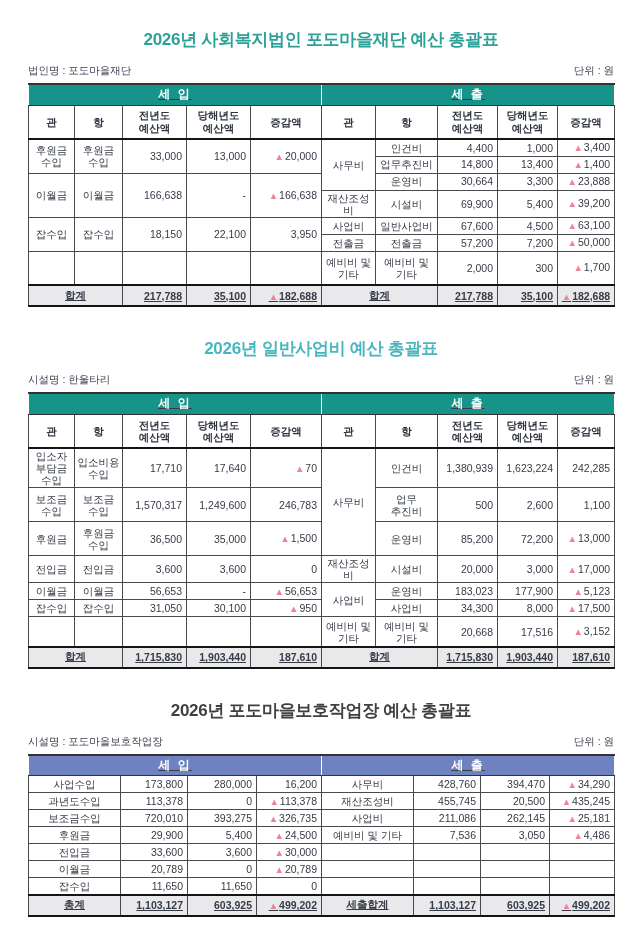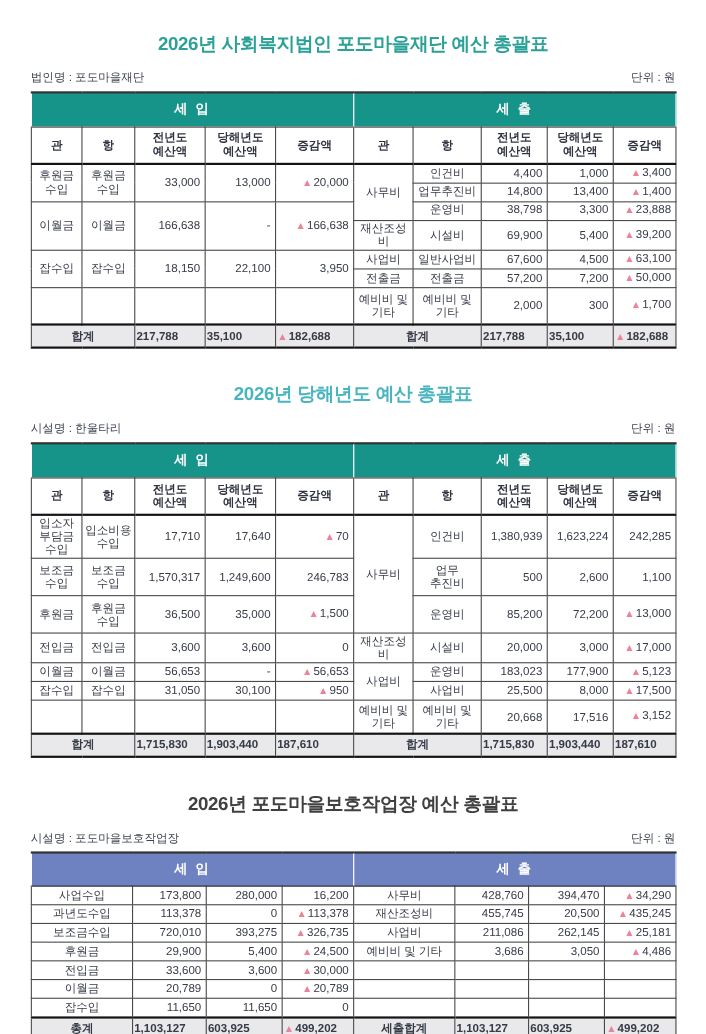--- a/index.html
+++ b/index.html
@@ -4,33 +4,33 @@
 <style>
   html,body{margin:0;padding:0;background:#ffffff;}
   body{width:642px;height:940px;overflow:hidden;font-family:"Liberation Sans",sans-serif;color:#363b47;}
   .page{padding:24px 28px 0 28px;box-sizing:border-box;}
   section.report{margin:0 0 0 0;}
   section.report + section.report{margin-top:30px;}
   section.report.tight{margin-top:22px;}
   h2.title{margin:4px 0 13px 0;text-align:center;font-size:17px;font-weight:bold;letter-spacing:-0.3px;}
   .meta{display:flex;justify-content:space-between;align-items:flex-end;font-size:10.5px;color:#3c4150;margin-bottom:5px;}
   table.budget{width:100%;border-collapse:collapse;table-layout:fixed;font-size:10.5px;border:1px solid #6a6a6a;}
-  tr.band{height:31px;}
+  tr.band{height:21px;text-decoration:underline;}
   tr.band th{color:#ffffff;font-weight:bold;font-size:12px;letter-spacing:2px;
     border:1px solid #ffffff;border-top:2px solid #333333;border-bottom:1px solid #333333;padding:0;}
   tr.colhead{height:34px;}
   tr.colhead th{font-weight:bold;border:1px solid #4a4a4a;border-bottom:2px solid #141414;
     white-space:pre-line;line-height:1.18;padding:1px 0;font-size:10.5px;}
   tbody td{border:1px solid #4a4a4a;text-align:center;vertical-align:middle;
     white-space:pre-line;line-height:1.15;padding:1px 2px;}
   tbody td.amount{text-align:right;padding:1px 4px 1px 1px;}
   tfoot tr.total{height:21px;}
   tfoot th{border:1px solid #4a4a4a;border-top:2px solid #141414;border-bottom:2px solid #141414;
-    background:#e9e9eb;font-weight:bold;font-size:10.5px;padding:1px 2px;}
-  tfoot th.amount{text-align:left;padding:1px 4px 1px 1px;}
+    background:#e9e9eb;font-weight:bold;font-size:10.5px;padding:1px 2px;text-decoration:underline;}
+  tfoot th.amount{text-align:right;padding:1px 4px 1px 1px;}
   tfoot th.label{text-align:center;}
   
   table.s0 tbody tr{height:17px;} table.s0 tbody tr:nth-child(7){height:34px;}
   table.s1 tbody tr{height:17px;}
   table.s1 tbody tr:nth-child(1),table.s1 tbody tr:nth-child(2),table.s1 tbody tr:nth-child(3){height:34px;}
   table.s1 tbody tr:nth-child(7){height:30px;}
   table.s2 tbody tr{height:17px;}
   .tri{font-size:9.5px;padding-right:1px;}
 </style>
 </head>
@@ -100,21 +100,21 @@
             <td class="amount">13,400</td>
             <td class="amount"><span class="tri" style="color: rgb(237, 130, 152);">▲</span>1,400</td>
           </tr>
           <tr>
             <td rowspan="2" class="label">이월금</td>
             <td rowspan="2" class="label">이월금</td>
             <td rowspan="2" class="amount">166,638</td>
             <td rowspan="2" class="amount">-</td>
             <td rowspan="2" class="amount"><span class="tri" style="color: rgb(237, 130, 152);">▲</span>166,638</td>
             <td class="label">운영비</td>
-            <td class="amount">38,798</td>
+            <td class="amount">30,664</td>
             <td class="amount">3,300</td>
             <td class="amount"><span class="tri" style="color: rgb(237, 130, 152);">▲</span>23,888</td>
           </tr>
           <tr>
             <td class="label">재산조성비</td>
             <td class="label">시설비</td>
             <td class="amount">69,900</td>
             <td class="amount">5,400</td>
             <td class="amount"><span class="tri" style="color: rgb(237, 130, 152);">▲</span>39,200</td>
           </tr>
@@ -161,21 +161,21 @@
             <th colspan="2" class="label">합계</th>
             <th class="amount">217,788</th>
             <th class="amount">35,100</th>
             <th class="amount"><span class="tri" style="color: rgb(237, 130, 152);">▲</span>182,688</th>
           </tr>
         </tfoot>
     </table>
   </section>
 
   <section class="report">
-    <h2 class="title" style="color: rgb(73, 182, 191);">2026년 당해년도 예산 총괄표</h2>
+    <h2 class="title" style="color: rgb(73, 182, 191);">2026년 일반사업비 예산 총괄표</h2>
     <div class="meta">
       <span>시설명 : 한울타리</span>
       <span>단위 : 원</span>
     </div>
     <table class="budget s1">
       <colgroup>
         <col style="width:46px">
           <col style="width:48px">
           <col style="width:64px">
           <col style="width:64px">
@@ -273,21 +273,21 @@
             <td class="amount">177,900</td>
             <td class="amount"><span class="tri" style="color: rgb(237, 130, 152);">▲</span>5,123</td>
           </tr>
           <tr>
             <td class="label">잡수입</td>
             <td class="label">잡수입</td>
             <td class="amount">31,050</td>
             <td class="amount">30,100</td>
             <td class="amount"><span class="tri" style="color: rgb(237, 130, 152);">▲</span>950</td>
             <td class="label">사업비</td>
-            <td class="amount">25,500</td>
+            <td class="amount">34,300</td>
             <td class="amount">8,000</td>
             <td class="amount"><span class="tri" style="color: rgb(237, 130, 152);">▲</span>17,500</td>
           </tr>
           <tr>
             <td class="label"></td>
             <td class="label"></td>
             <td class="amount"></td>
             <td class="amount"></td>
             <td class="amount"></td>
             <td class="label">예비비 및
@@ -367,21 +367,21 @@
             <td class="amount">211,086</td>
             <td class="amount">262,145</td>
             <td class="amount"><span class="tri" style="color: rgb(237, 130, 152);">▲</span>25,181</td>
           </tr>
           <tr>
             <td class="label">후원금</td>
             <td class="amount">29,900</td>
             <td class="amount">5,400</td>
             <td class="amount"><span class="tri" style="color: rgb(237, 130, 152);">▲</span>24,500</td>
             <td class="label">예비비 및 기타</td>
-            <td class="amount">3,686</td>
+            <td class="amount">7,536</td>
             <td class="amount">3,050</td>
             <td class="amount"><span class="tri" style="color: rgb(237, 130, 152);">▲</span>4,486</td>
           </tr>
           <tr>
             <td class="label">전입금</td>
             <td class="amount">33,600</td>
             <td class="amount">3,600</td>
             <td class="amount"><span class="tri" style="color: rgb(237, 130, 152);">▲</span>30,000</td>
             <td class="label"></td>
             <td class="amount"></td>

